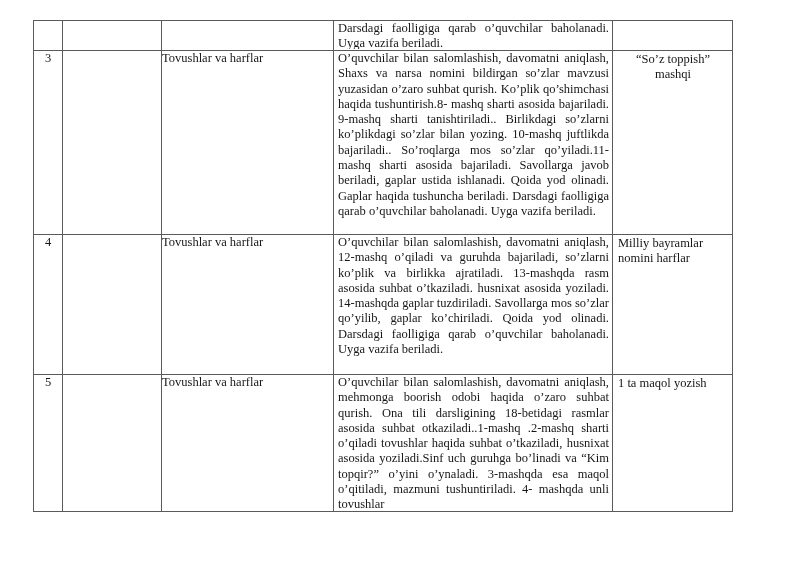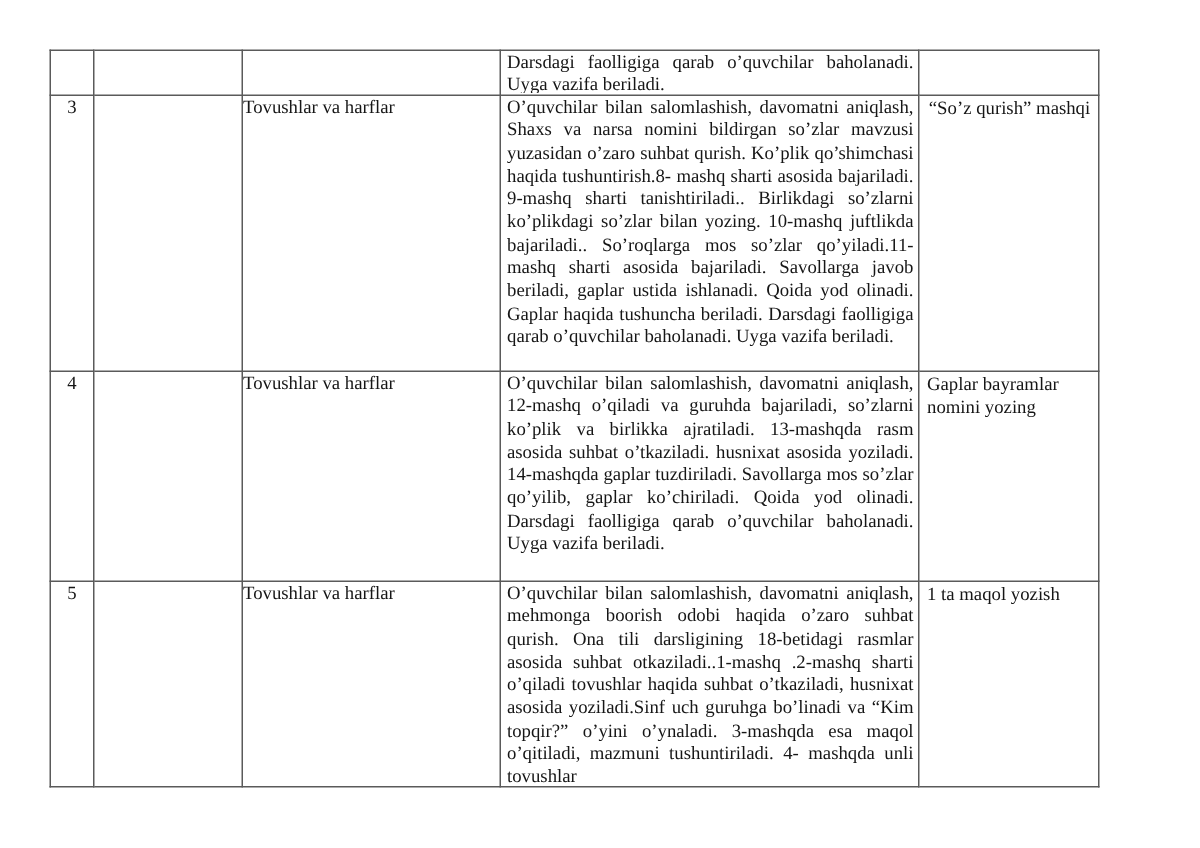--- a/index.html
+++ b/index.html
@@ -12,21 +12,21 @@
   }
   .page {
     position: relative;
     width: 800px;
     height: 565px;
     background: #ffffff;
   }
   table.doc-table {
     position: absolute;
     left: 33px;
-    top: 33px;
+    top: 20px;
     width: 699px;
     border-collapse: collapse;
     table-layout: fixed;
     font-family: "Liberation Serif", "DejaVu Serif", serif;
     font-size: 12.5px;
     line-height: 15.3px;
     color: #161616;
   }
   table.doc-table td {
     border: 1px solid #5a5a5a;
@@ -90,33 +90,33 @@
       </tr>
 
       <tr class="r1">
         <td class="num-cell">3</td>
         <td></td>
         <td class="topic-cell">Tovushlar va harflar</td>
         <td class="desc-cell">
           <div class="clip h183">O’quvchilar bilan salomlashish, davomatni aniqlash, Shaxs va narsa nomini bildirgan so’zlar mavzusi  yuzasidan o’zaro suhbat qurish. Ko’plik qo’shimchasi haqida tushuntirish.8- mashq sharti asosida bajariladi. 9-mashq sharti tanishtiriladi.. Birlikdagi so’zlarni ko’plikdagi so’zlar bilan yozing. 10-mashq juftlikda bajariladi.. So’roqlarga mos so’zlar qo’yiladi.11- mashq sharti asosida bajariladi. Savollarga javob beriladi, gaplar ustida ishlanadi. Qoida yod olinadi. Gaplar haqida tushuncha beriladi. Darsdagi faolligiga qarab o’quvchilar baholanadi. Uyga vazifa beriladi.</div>
         </td>
         <td class="note-cell">
-          <div class="clip h183 center">“So’z qurish” mashqi</div>
+          <div class="clip h183 center">“So’z toppish” mashqi</div>
         </td>
       </tr>
 
       <tr class="r2">
         <td class="num-cell">4</td>
         <td></td>
         <td class="topic-cell">Tovushlar va harflar</td>
         <td class="desc-cell">
           <div class="clip h139">O’quvchilar bilan salomlashish, davomatni aniqlash, 12-mashq o’qiladi va guruhda bajariladi, so’zlarni ko’plik va birlikka ajratiladi. 13-mashqda rasm asosida suhbat o’tkaziladi. husnixat asosida yoziladi. 14-mashqda gaplar tuzdiriladi. Savollarga mos so’zlar qo’yilib, gaplar ko’chiriladi. Qoida yod olinadi. Darsdagi faolligiga qarab o’quvchilar baholanadi. Uyga vazifa beriladi.</div>
         </td>
         <td class="note-cell">
-          <div class="clip h139">Gaplar bayramlar nomini yozing</div>
+          <div class="clip h139">Milliy bayramlar nomini harflar</div>
         </td>
       </tr>
 
       <tr class="r3">
         <td class="num-cell">5</td>
         <td></td>
         <td class="topic-cell">Tovushlar va harflar</td>
         <td class="desc-cell">
           <div class="clip h135">O’quvchilar bilan salomlashish, davomatni aniqlash, mehmonga boorish odobi haqida  o’zaro suhbat qurish. Ona tili darsligining 18-betidagi rasmlar asosida suhbat otkaziladi..1-mashq .2-mashq sharti o’qiladi  tovushlar haqida suhbat o’tkaziladi, husnixat asosida yoziladi.Sinf uch guruhga bo’linadi va “Kim topqir?” o’yini o’ynaladi. 3-mashqda esa maqol o’qitiladi, mazmuni tushuntiriladi. 4- mashqda unli tovushlar</div>
         </td>

